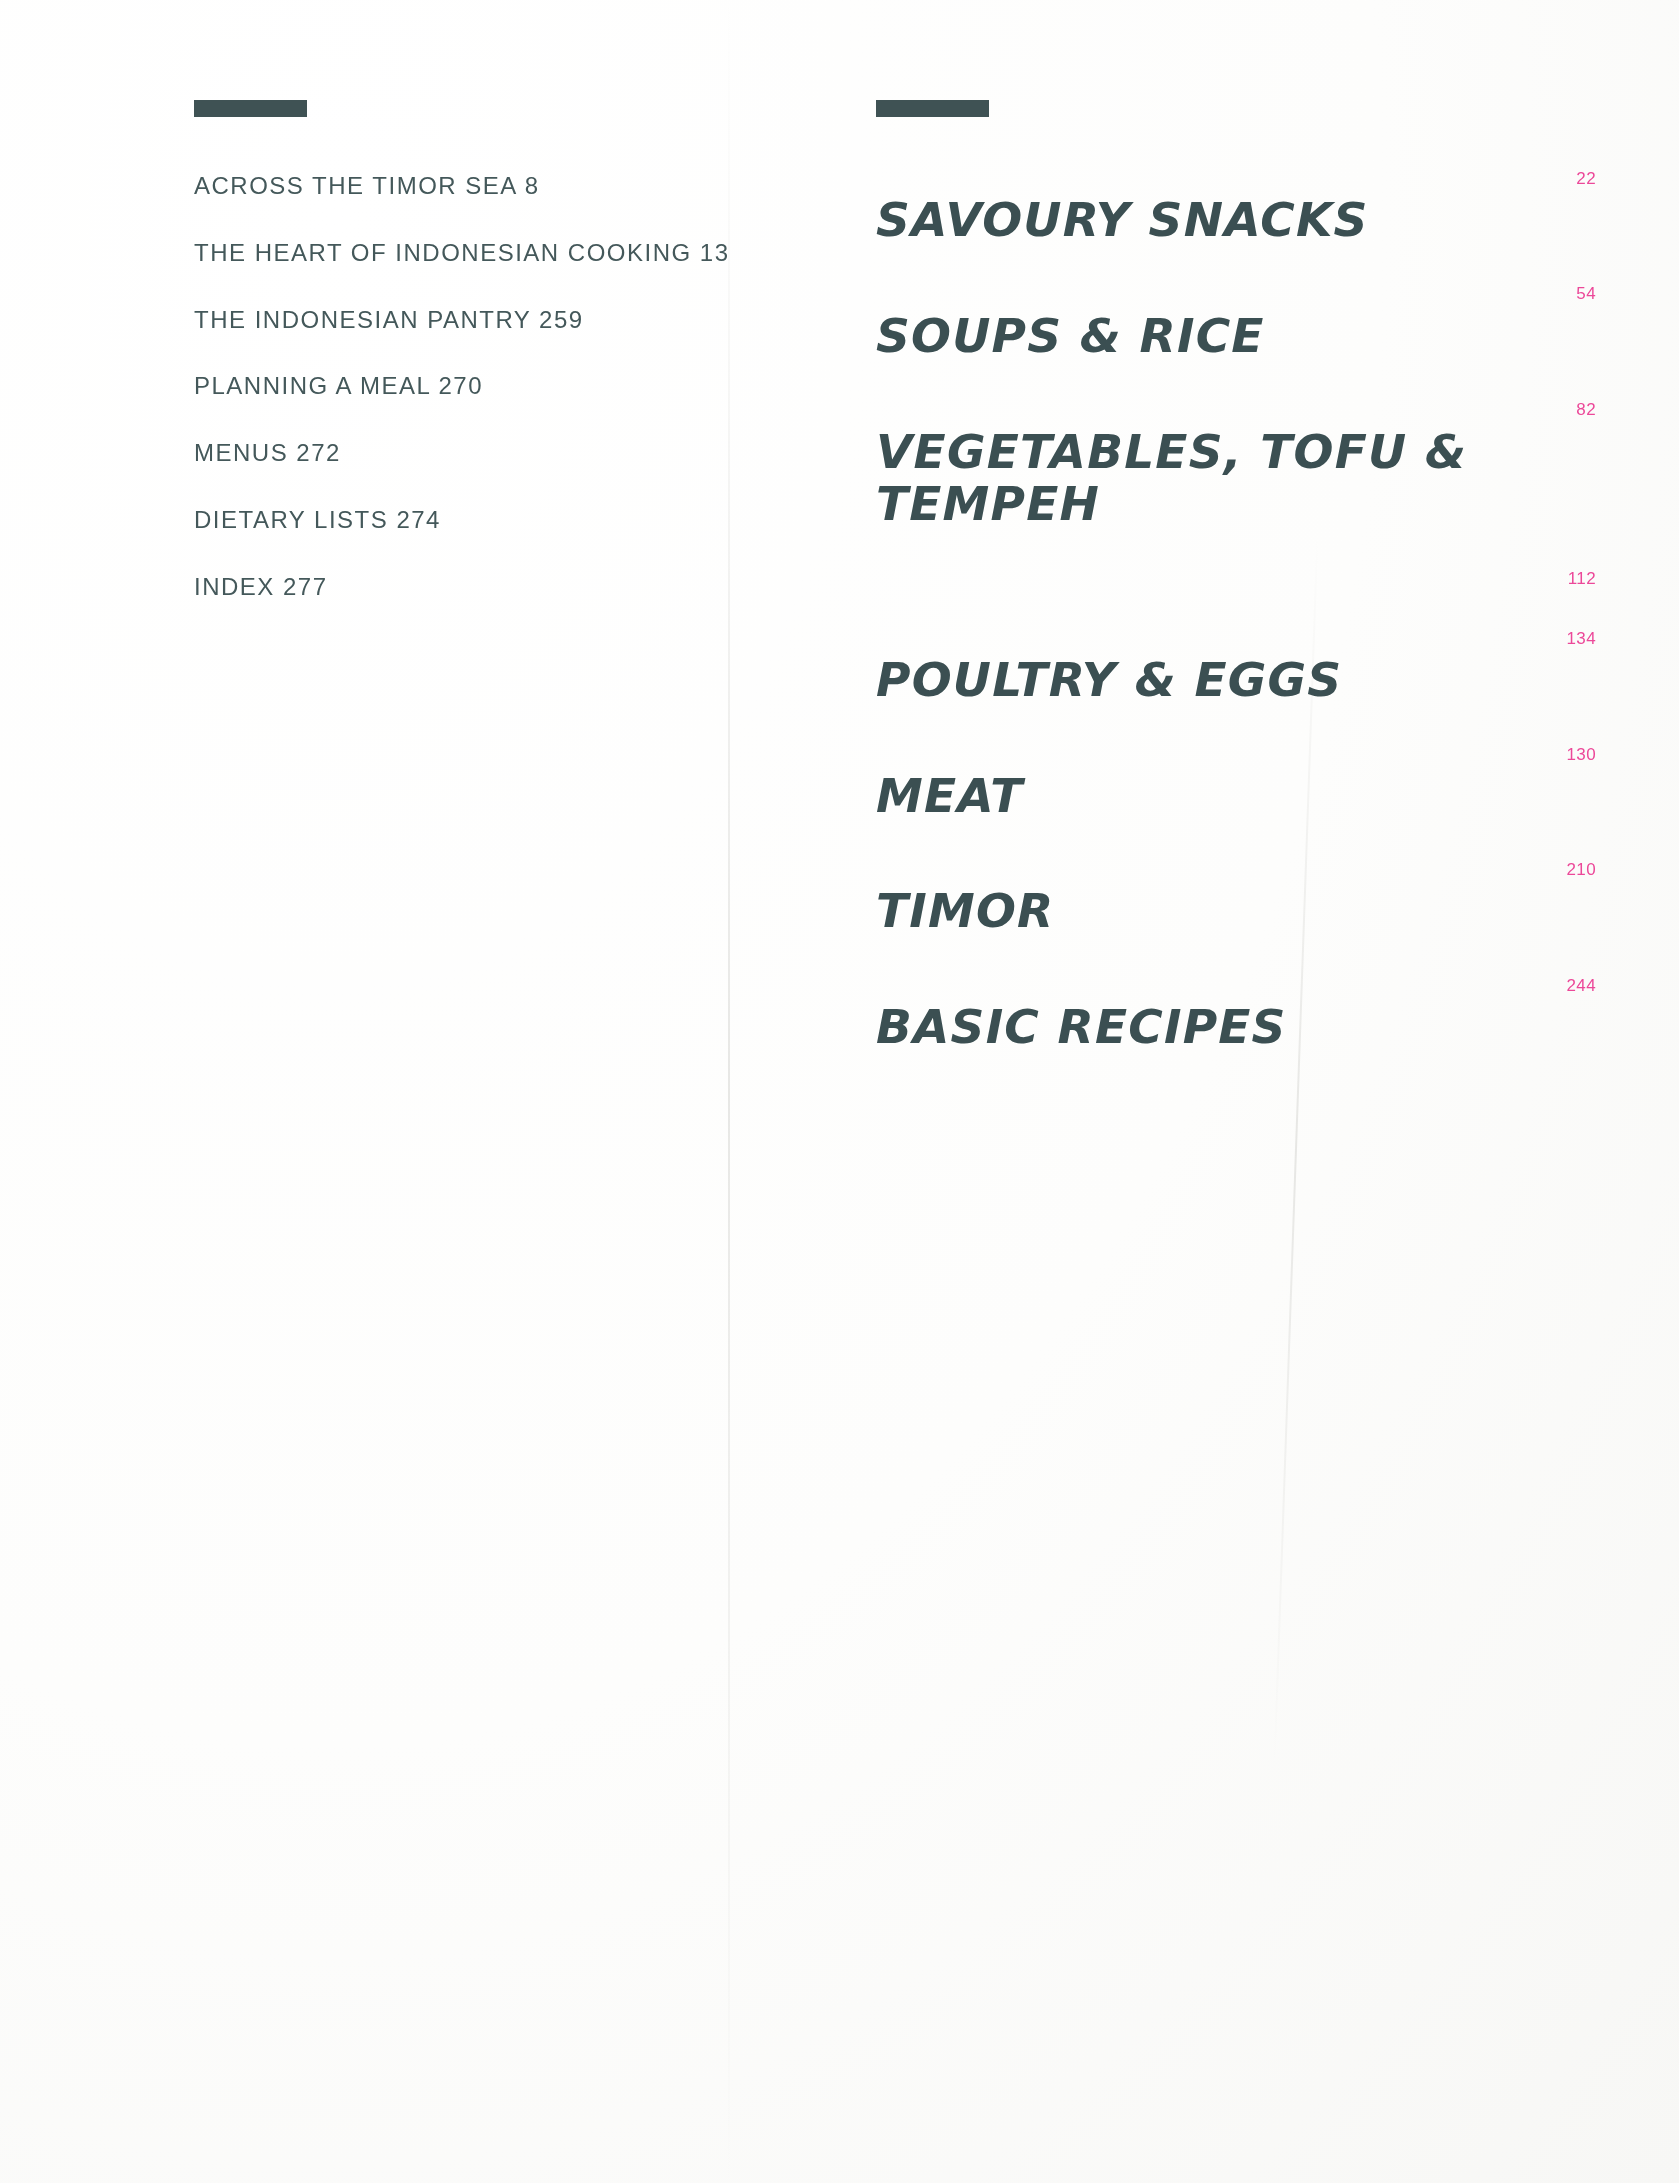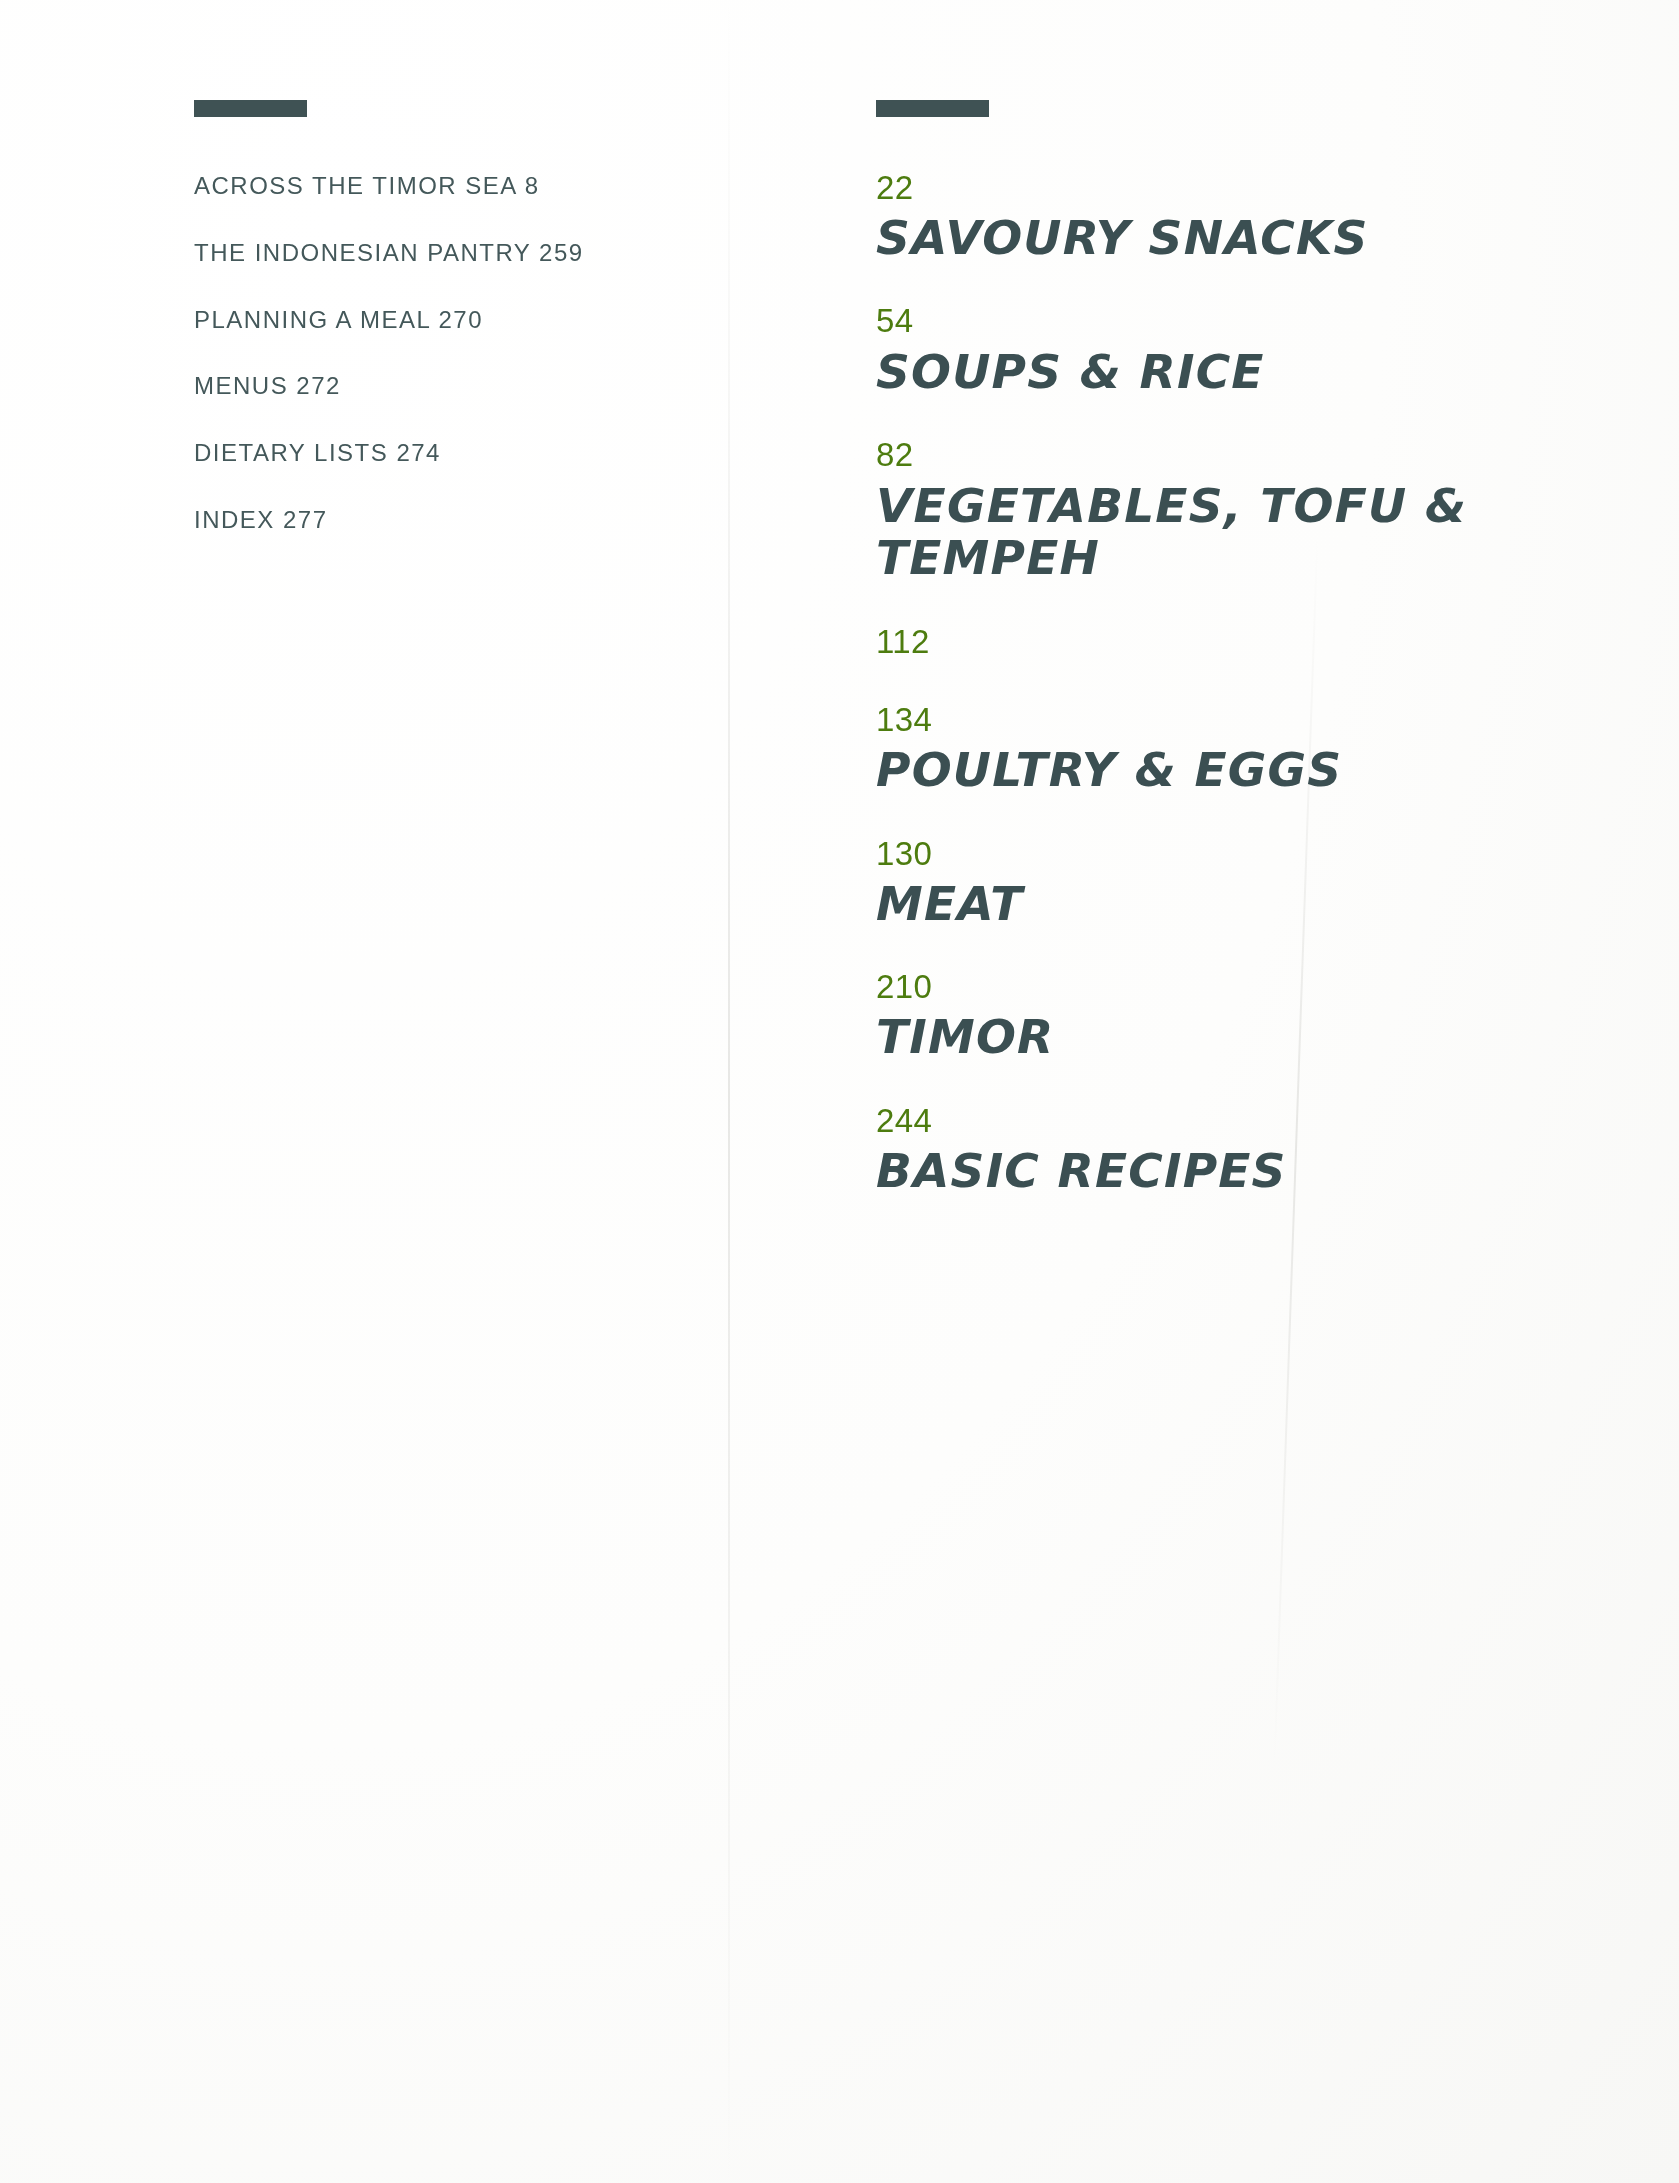--- a/index.html
+++ b/index.html
@@ -60,25 +60,26 @@
     position: absolute;
     left: 864px;
     top: 100px;
     width: 720px;
   }
   .chapter {
     margin-bottom: 40px;
   }
   .chapter .num {
     display: block;
-    font-size: 33px;
-    color: #4d7c0f;
+    font-size: 17px;
+    color: #ec4899;
     letter-spacing: 0.4px;
     margin-bottom: 6.1px;
     font-weight: 400;
+    text-align: right;
   }
   .chapter .title {
     display: block;
     font-size: 47px;
     font-weight: 700;
     letter-spacing: 1.2px;
     line-height: 1.05;
     color: #3b4f52;
     font-family: "DejaVu Sans", sans-serif;
     font-style: italic;
@@ -92,20 +93,21 @@
 
 <div class="scan-streak" style="left:728px; top:0px; height:2183px;"></div>
 <div class="scan-streak" style="left:1295px; top:536px; height:1226px; transform:rotate(2deg);"></div>
 
 <div class="columns">
 
   <div class="col-left">
     <div class="rule"></div>
 
     <div class="front-item">ACROSS THE TIMOR SEA  8</div>
+    <div class="front-item">THE HEART OF INDONESIAN COOKING  13</div>
     <div class="front-item">THE INDONESIAN PANTRY  259</div>
     <div class="front-item">PLANNING A MEAL  270</div>
     <div class="front-item">MENUS  272</div>
     <div class="front-item">DIETARY LISTS  274</div>
     <div class="front-item">INDEX  277</div>
   </div>
 
   <div class="col-right">
     <div class="rule"></div>
 

